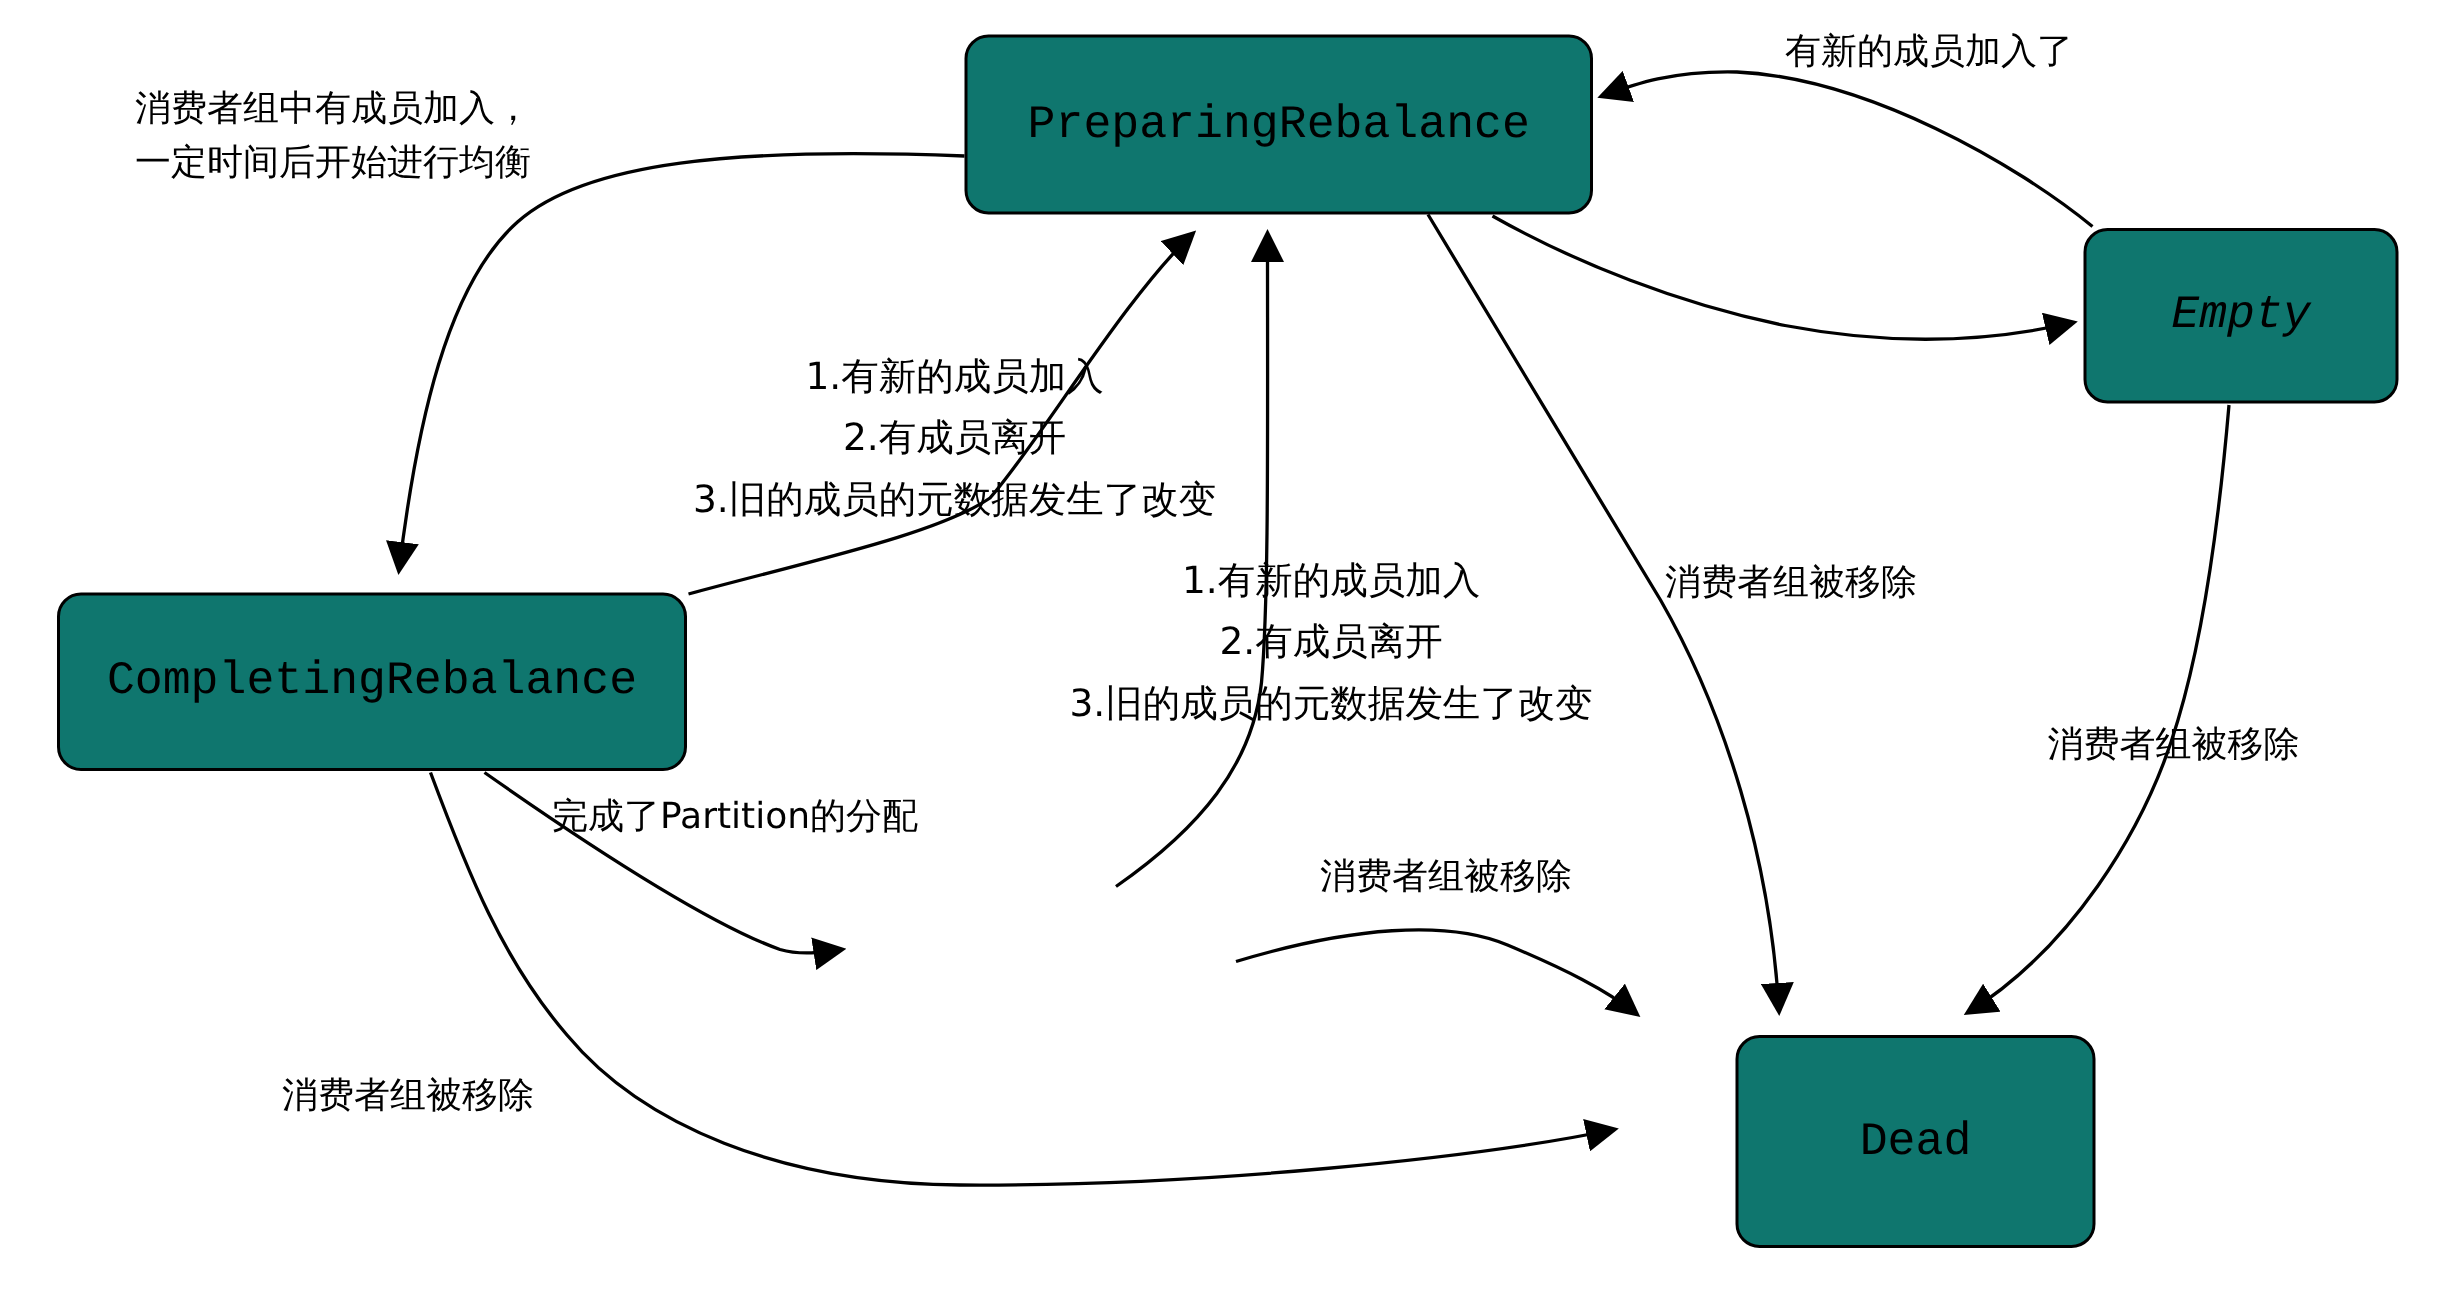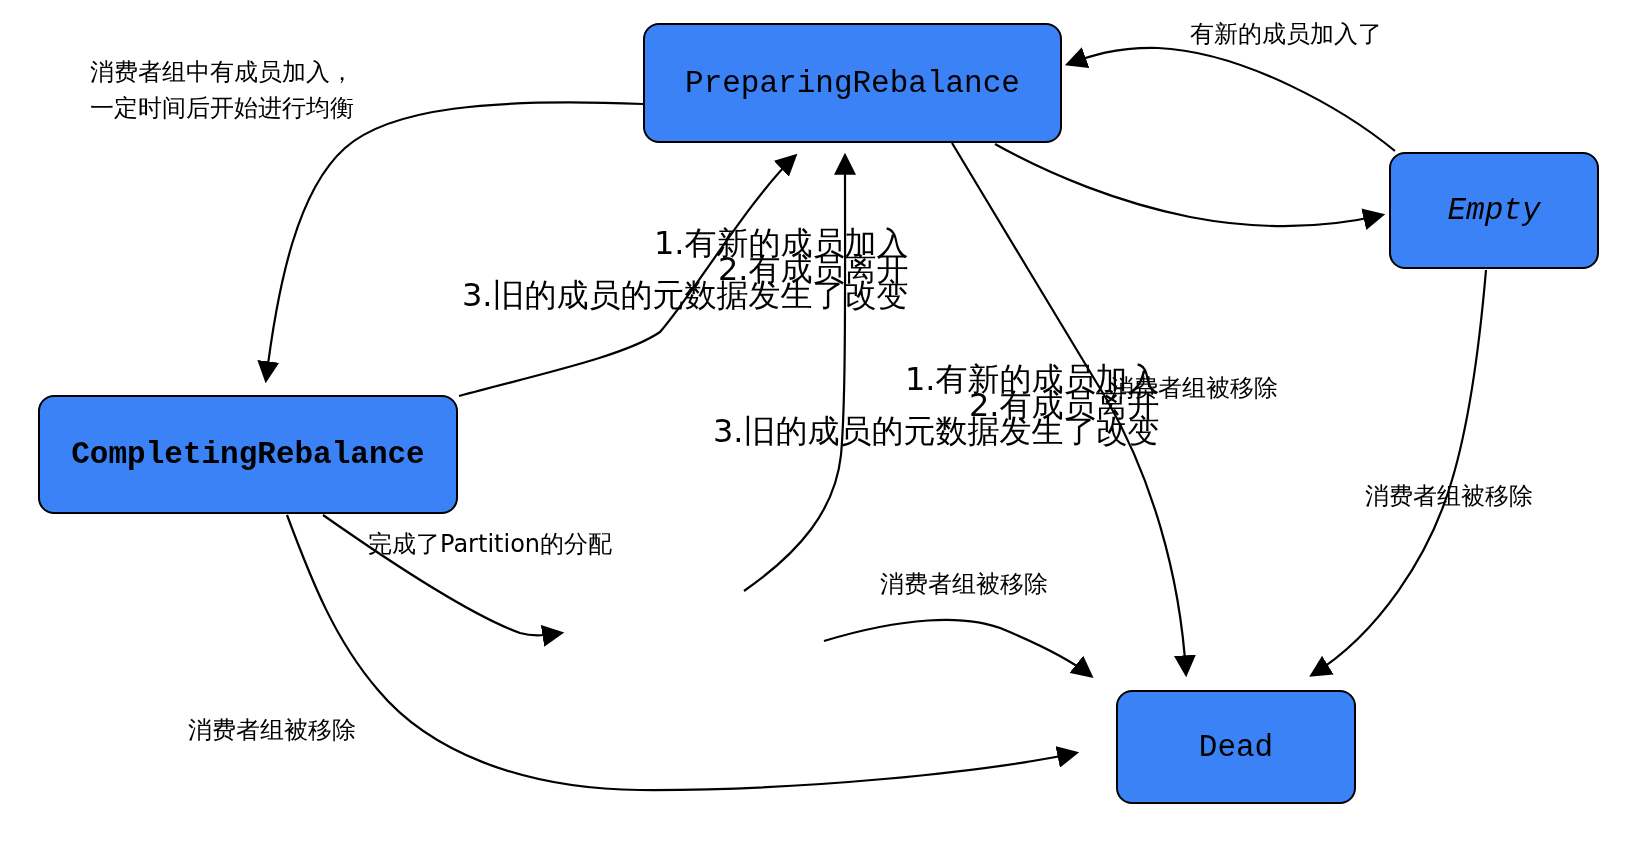--- a/index.html
+++ b/index.html
@@ -5,30 +5,30 @@
   html,body { margin:0; padding:0; background:#ffffff; }
   .canvas {
     position:relative; width:1626px; height:862px;
     background:#ffffff; overflow:hidden;
     font-family:"DejaVu Sans", sans-serif;
   }
   .edges-layer { position:absolute; left:0; top:0; width:1626px; height:862px; }
   .edges-layer path.edge { fill:none; stroke:#000000; stroke-width:2.2px; }
   .node {
     position:absolute; box-sizing:border-box;
-    background:#3b82f6; border:2.5px solid #000000; border-radius:16px;
+    background:#0f766e; border:2.5px solid #000000; border-radius:16px;
     display:flex; align-items:center; justify-content:center;
     font-family:"Liberation Mono", monospace;
     font-size:31px; color:#000000; letter-spacing:0px;
   }
   .elabel {
     position:absolute; color:#000000; white-space:pre-line;
-    font-size:24px; line-height:36px; text-align:right;
+    font-size:24px; line-height:36px; text-align:center;
   }
-  .elabel.list { font-size:32px; line-height:26px; }
+  .elabel.list { font-size:25px; line-height:41px; }
 </style>
 </head>
 <body>
 
 <div class="canvas">
 
   <svg class="edges-layer" width="1626" height="862" viewBox="0 0 1626 862" xmlns="http://www.w3.org/2000/svg">
     <defs>
       <marker id="arw" viewBox="0 0 10 10" refX="8.5" refY="5" markerWidth="10" markerHeight="10" orient="auto">
         <path d="M0,0 L10,5 L0,10 z" fill="#000000"></path>
@@ -57,26 +57,26 @@
   </svg>
 
   <div class="node" style="left:643px; top:23px; width:419px; height:120px;">
     <span>PreparingRebalance</span>
   </div>
 
   <div class="node" style="left:1389px; top:152px; width:210px; height:117px;font-style:italic;">
     <span>Empty</span>
   </div>
 
-  <div class="node" style="left:38px; top:395px; width:420px; height:119px;font-weight:bold;">
+  <div class="node" style="left:38px; top:395px; width:420px; height:119px;">
     <span>CompletingRebalance</span>
   </div>
 
 
-  <div class="node" style="left:1116px; top:690px; width:240px; height:114px;">
+  <div class="node" style="left:1157px; top:690px; width:240px; height:142px;">
     <span>Dead</span>
   </div>
 
   <div class="elabel" style="left:90px; top:54px;">消费者组中有成员加入，
 一定时间后开始进行均衡</div>
 
   <div class="elabel" style="left:1190px; top:16px;">有新的成员加入了</div>
 
 
   <div class="elabel list" style="left:462px; top:230px;">1.有新的成员加入

